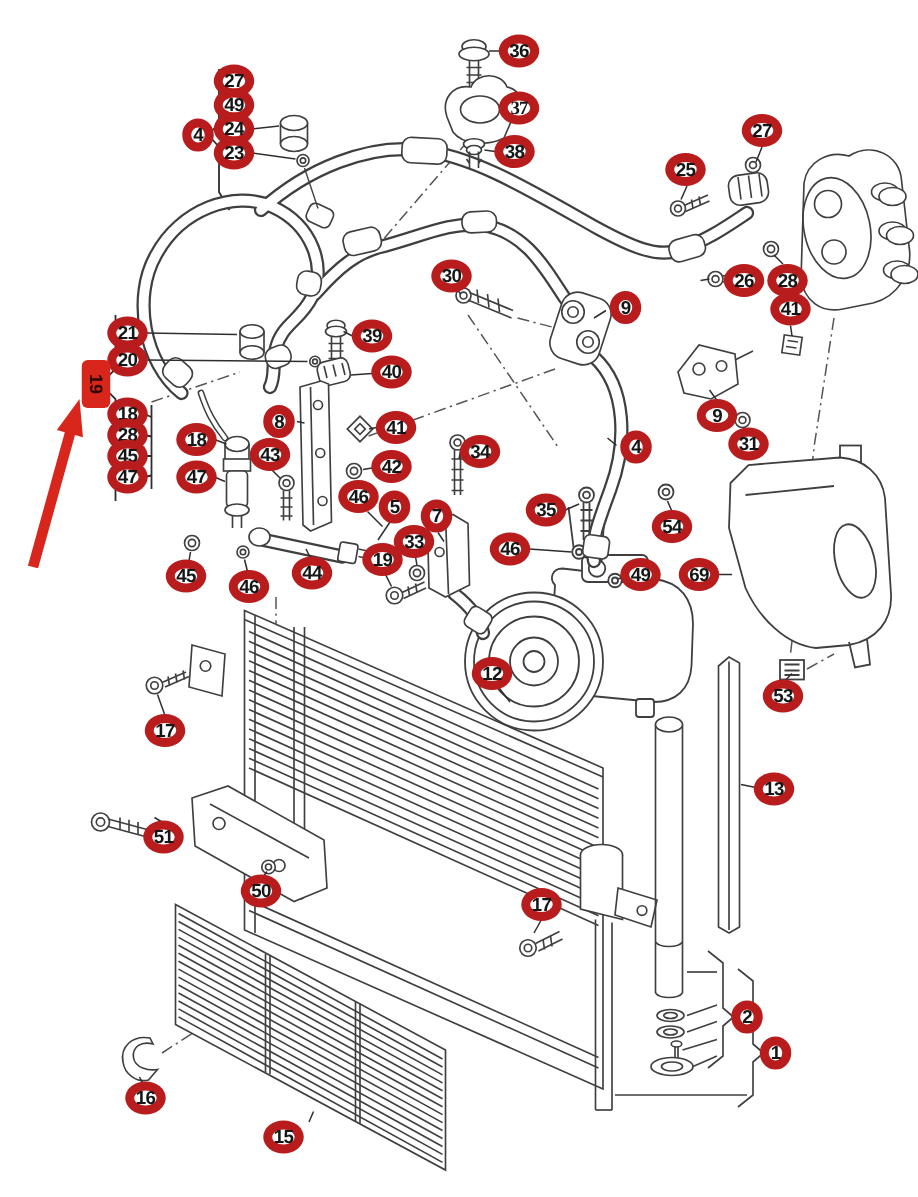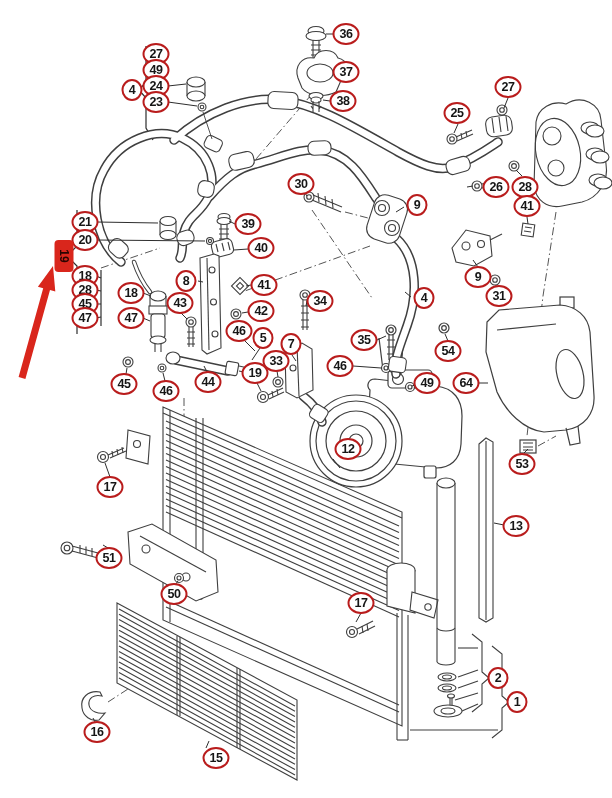--- a/index.html
+++ b/index.html
@@ -1,20 +1,20 @@
 <!DOCTYPE html>
 <html><head>
 <meta charset="utf-8">
 <style>
   html,body{margin:0;padding:0;background:#fff;}
   .stage{position:relative;width:612px;height:798px;background:#fff;overflow:hidden;
          font-family:"Liberation Sans",sans-serif;}
   .art{position:absolute;left:0;top:0;}
   .callout{position:absolute;box-sizing:border-box;width:27px;height:22px;
-           border:2px solid #b91c1c;border-radius:50%;background:#fff;color:#161616;
+           border:6px solid #b91c1c;border-radius:50%;background:#fff;color:#161616;
            font:bold 12.5px/1 "Liberation Sans",sans-serif;display:flex;align-items:center;
            justify-content:center;transform:translate(-50%,-50%);letter-spacing:-0.5px;
            z-index:5;cursor:pointer;}
   .callout.single{width:21px;}
   .badge{position:absolute;box-sizing:border-box;width:19px;height:32px;background:#d9261c;
          border-radius:4px;display:flex;align-items:center;justify-content:center;
          transform:translate(-50%,-50%);z-index:6;cursor:pointer;}
   .badge span{display:block;transform:rotate(90deg);color:#2a0400;
               font:bold 12px/1 "Liberation Sans",sans-serif;}
 </style>
@@ -407,21 +407,21 @@
   <span>19</span>
 </div>
 
 <div id="callout-layer">
       <div class="callout" style="left: 156px; top: 54px;">27</div>
       <div class="callout" style="left: 156px; top: 70px;">49</div>
       <div class="callout" style="left: 156px; top: 86px;">24</div>
       <div class="callout" style="left: 156px; top: 102px; text-align: right;">23</div>
       <div class="callout single" style="left: 132px; top: 90px;">4</div>
       <div class="callout" style="left: 346px; top: 34px;">36</div>
-      <div class="callout" style="left: 346px; top: 72px;">37</div>
+      <div class="callout" style="left: 346px; top: 72px; font-family: Liberation Serif, serif;">37</div>
       <div class="callout" style="left: 343px; top: 101px;">38</div>
       <div class="callout" style="left: 508px; top: 87px;">27</div>
       <div class="callout" style="left: 457px; top: 113px;">25</div>
       <div class="callout" style="left: 455px; top: 187px; margin-left: 41px;">26</div>
       <div class="callout" style="left: 525px; top: 187px;">28</div>
       <div class="callout" style="left: 527px; top: 206px;">41</div>
       <div class="callout" style="left: 301px; top: 184px;">30</div>
       <div class="callout single" style="left: 417px; top: 205px;">9</div>
       <div class="callout" style="left: 85px; top: 222px;">21</div>
       <div class="callout" style="left: 85px; top: 240px;">20</div>
@@ -446,27 +446,27 @@
       <div class="callout" style="left: 364px; top: 340px;">35</div>
       <div class="callout" style="left: 340px; top: 366px;">46</div>
       <div class="callout" style="left: 124px; top: 384px;">45</div>
       <div class="callout" style="left: 166px; top: 391px;">46</div>
       <div class="callout" style="left: 208px; top: 382px;">44</div>
       <div class="callout" style="left: 448px; top: 351px;">54</div>
       <div class="callout single" style="left: 424px; top: 298px;">4</div>
       <div class="callout" style="left: 478px; top: 277px;">9</div>
       <div class="callout" style="left: 499px; top: 296px;">31</div>
       <div class="callout" style="left: 427px; top: 383px;">49</div>
-      <div class="callout" style="left: 466px; top: 383px;">64</div>
+      <div class="callout" style="left: 466px; top: 383px;">69</div>
       <div class="callout" style="left: 522px; top: 464px;">53</div>
-      <div class="callout" style="left: 328px; top: 449px; margin-left: 20px;">12</div>
+      <div class="callout" style="left: 328px; top: 449px;">12</div>
       <div class="callout" style="left: 516px; top: 526px;">13</div>
       <div class="callout" style="left: 110px; top: 487px;">17</div>
       <div class="callout" style="left: 109px; top: 558px;">51</div>
       <div class="callout" style="left: 174px; top: 594px;">50</div>
       <div class="callout" style="left: 361px; top: 603px;">17</div>
       <div class="callout single" style="left: 498px; top: 678px;">2</div>
       <div class="callout single" style="left: 517px; top: 702px;">1</div>
       <div class="callout" style="left: 97px; top: 732px;">16</div>
-      <div class="callout" style="left: 216px; top: 758px;">15</div>
+      <div class="callout" style="left: 189px; top: 758px;">15</div>
     </div>
 
 </div>
 
 </body></html>

